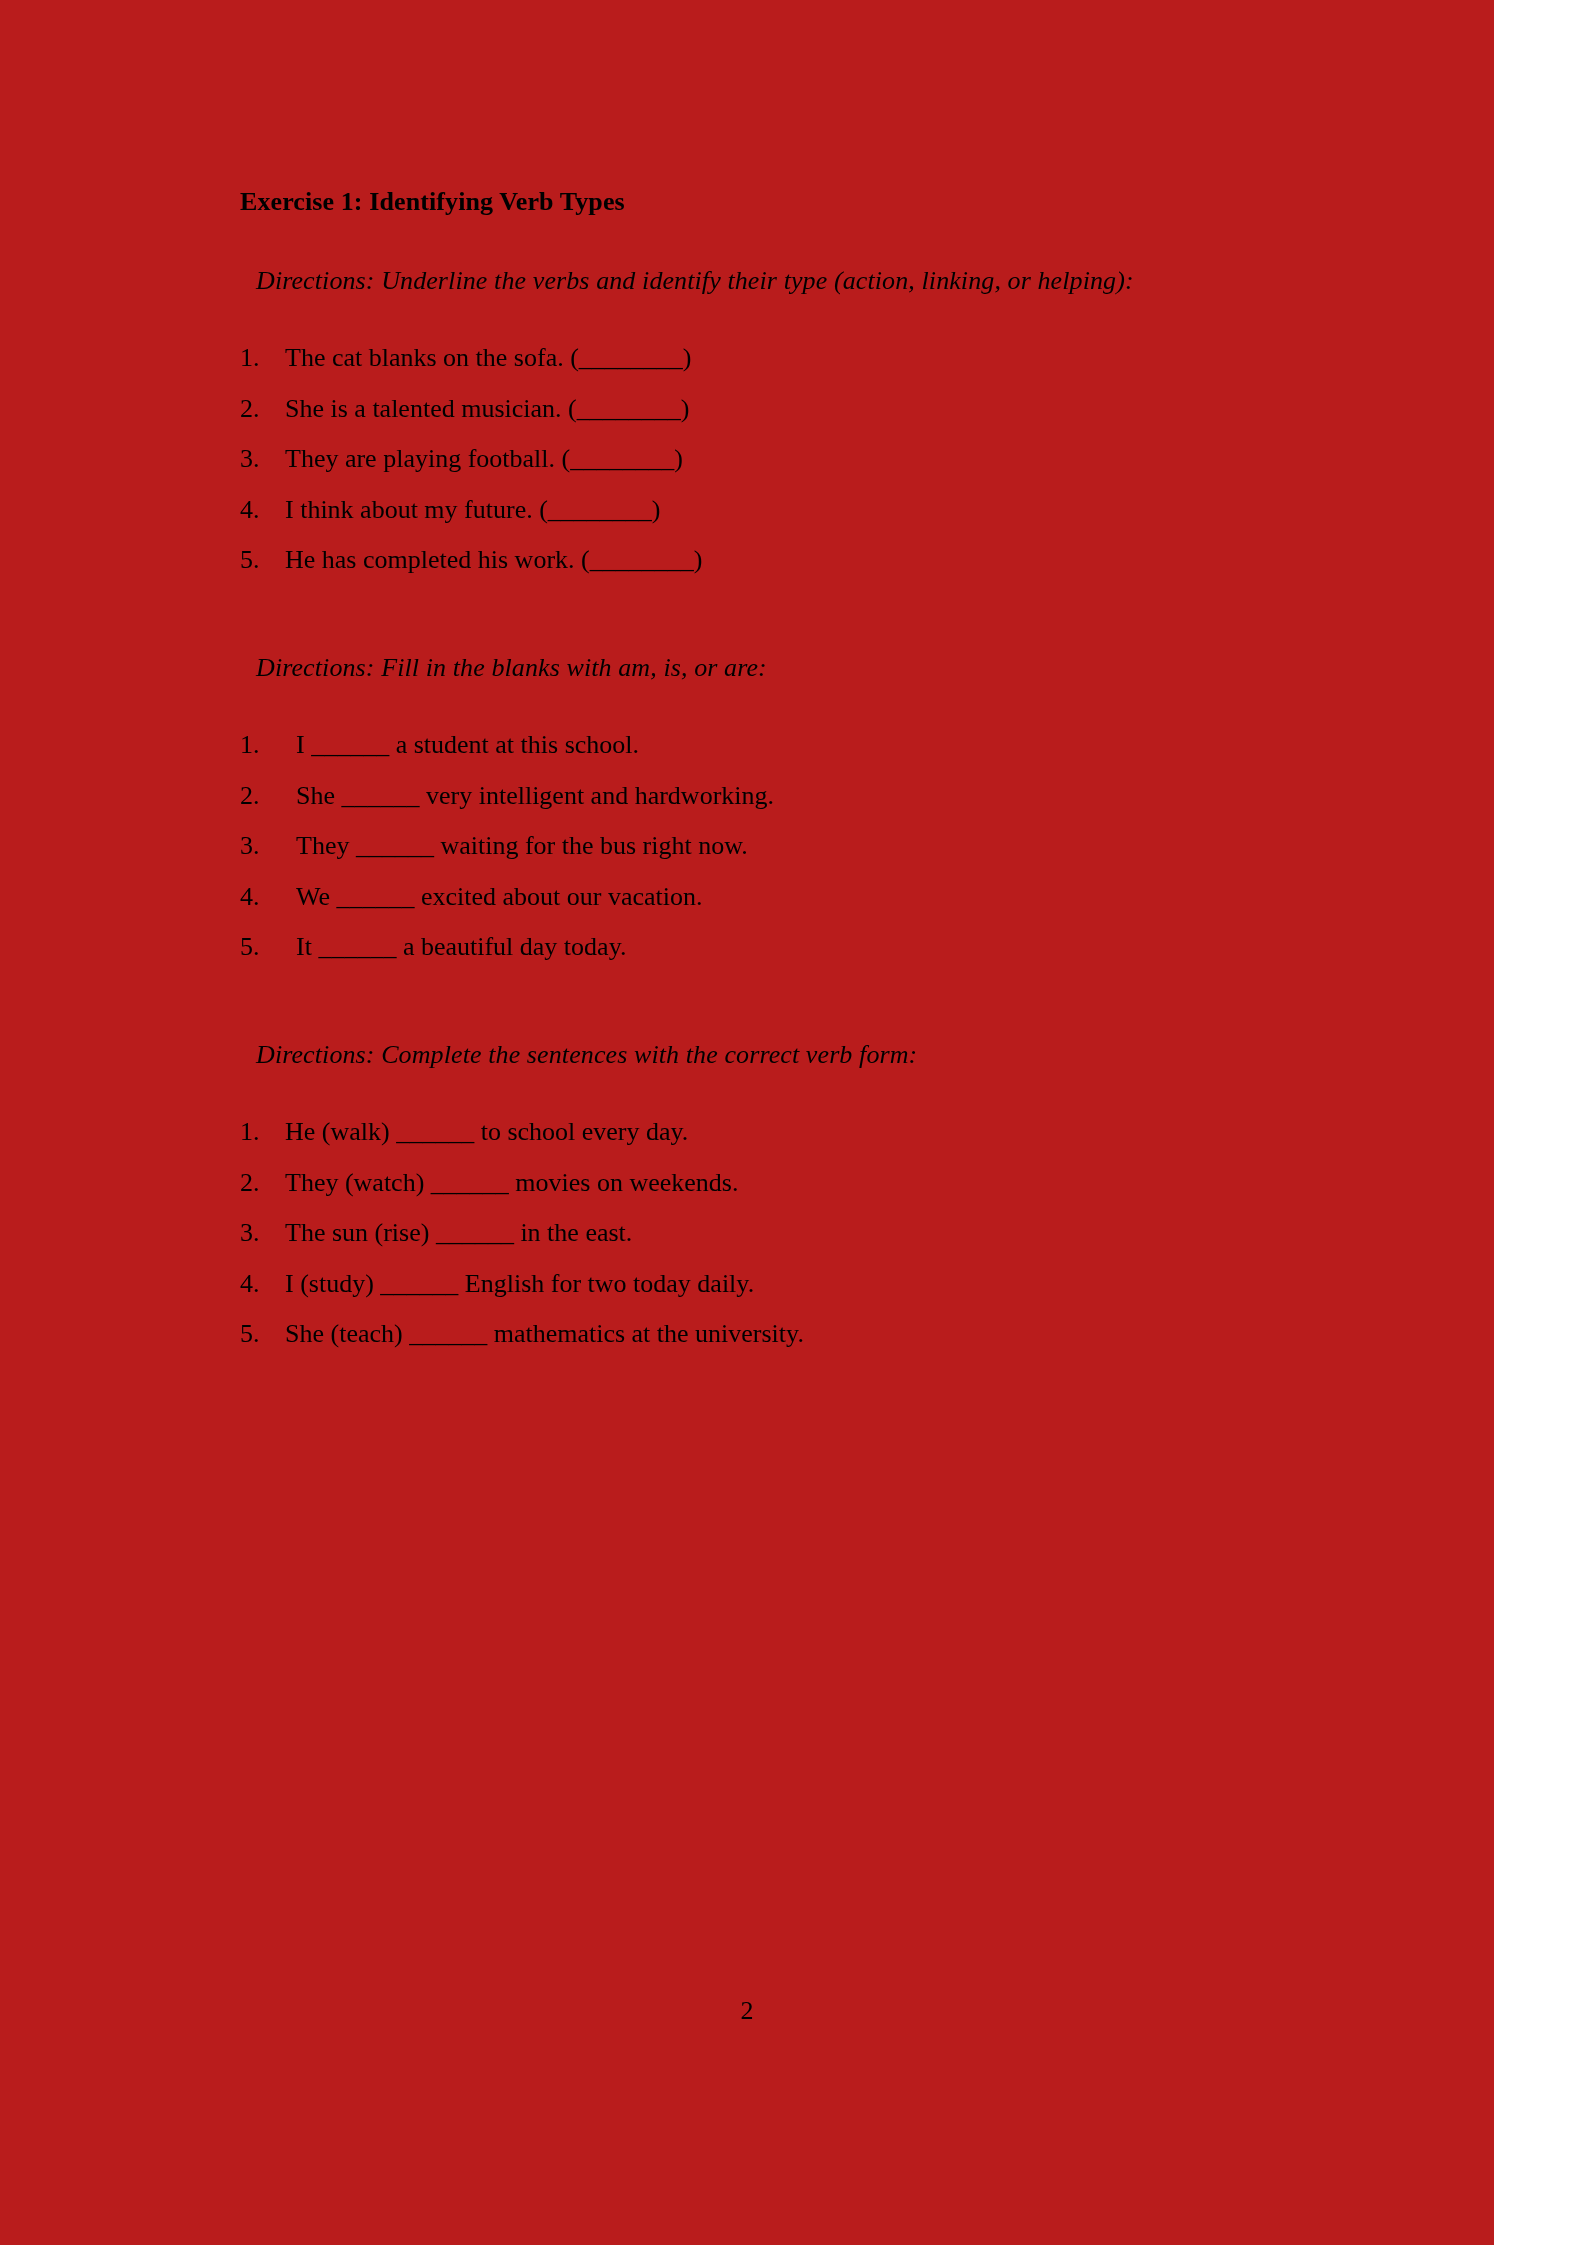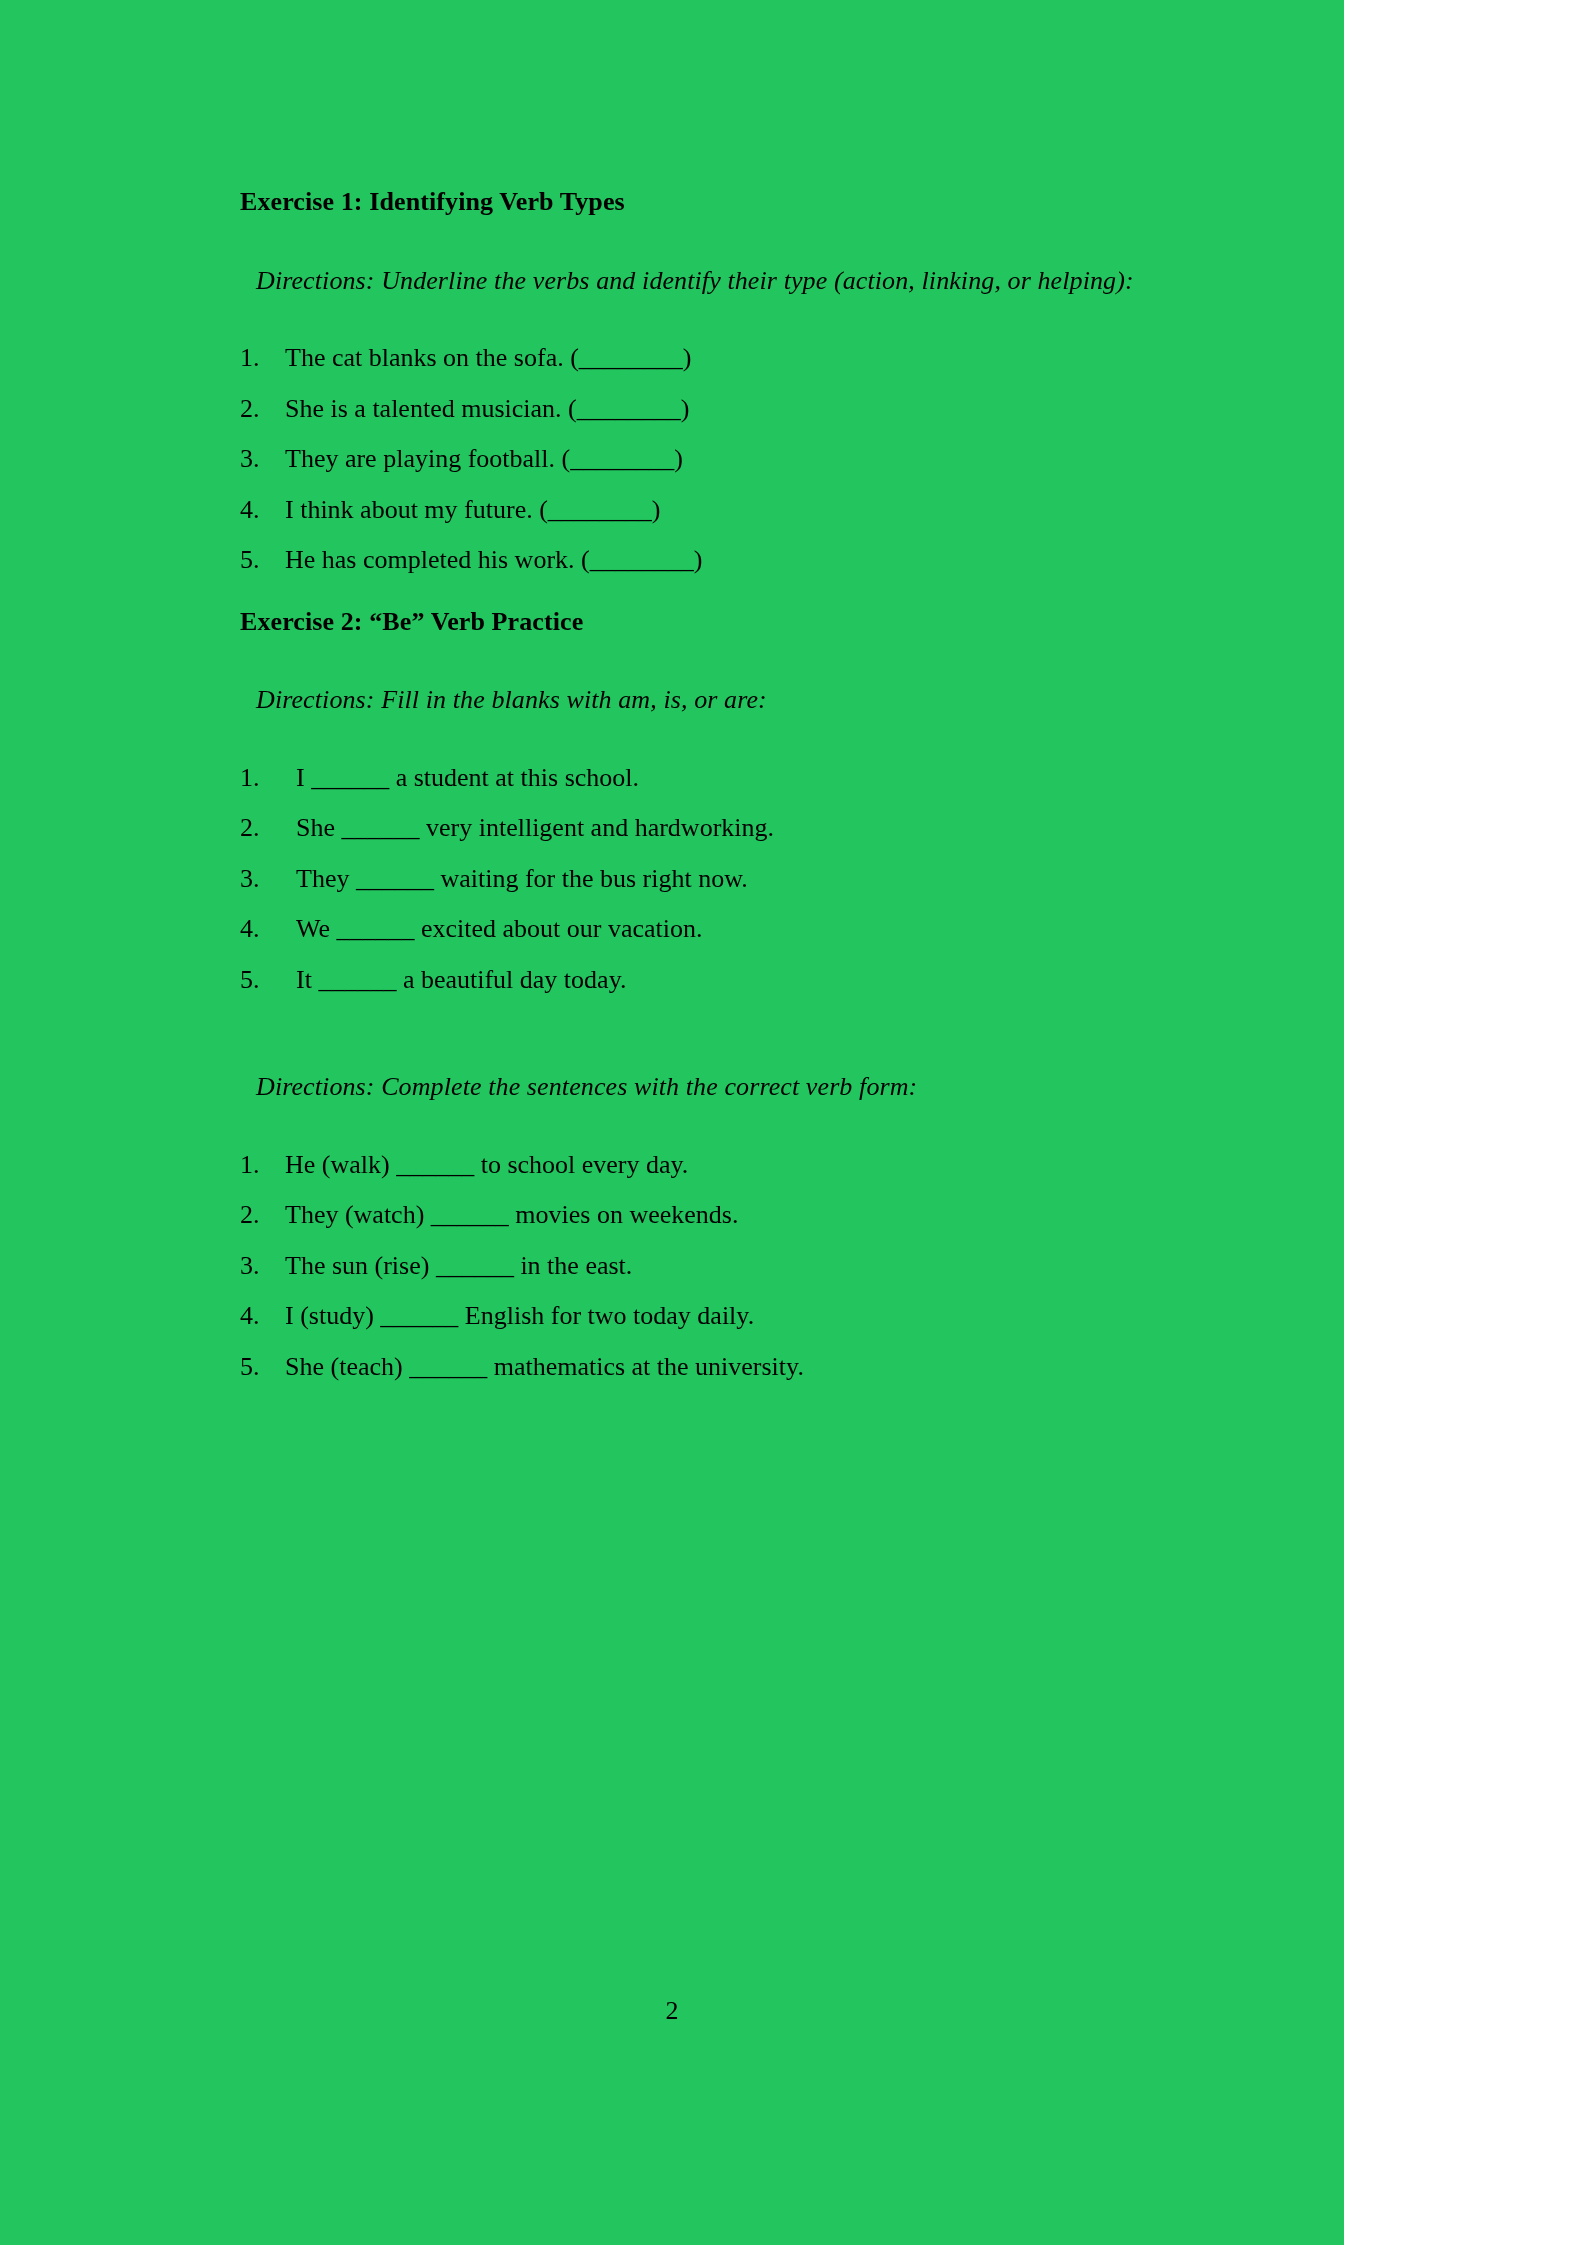--- a/index.html
+++ b/index.html
@@ -13,23 +13,23 @@
     position: relative;
     font-family: "Liberation Serif", "DejaVu Serif", serif;
     color: #000000;
     -webkit-font-smoothing: antialiased;
   }
 
   .page {
     position: absolute;
     top: 0;
     left: 0;
-    width: 1344px;
+    width: 1494px;
     height: 2245px;
-    background: #22c55e;
+    background: #b91c1c;
     box-sizing: border-box;
     padding-left: 17px;
   }
 
   .content {
     position: absolute;
     left: 240px;
     top: 186px;
     width: 1110px;
   }
@@ -137,21 +137,20 @@
         <li class="q-item">
           <span class="q-num">5.</span>
           <span class="q-text">He has completed his work. (________)</span>
         </li>
       </ol>
     </section>
 
     <div class="sp-list-to-head"></div>
 
     <section>
-      <h2 class="ex-heading">Exercise 2: “Be” Verb Practice</h2>
 
       <div class="sp-head-to-dir"></div>
 
       <p class="ex-directions">Directions: Fill in the blanks with am, is, or are:</p>
 
       <div class="sp-dir-to-list"></div>
 
       <ol class="q-list gap-wide">
         <li class="q-item">
           <span class="q-num">1.</span>

